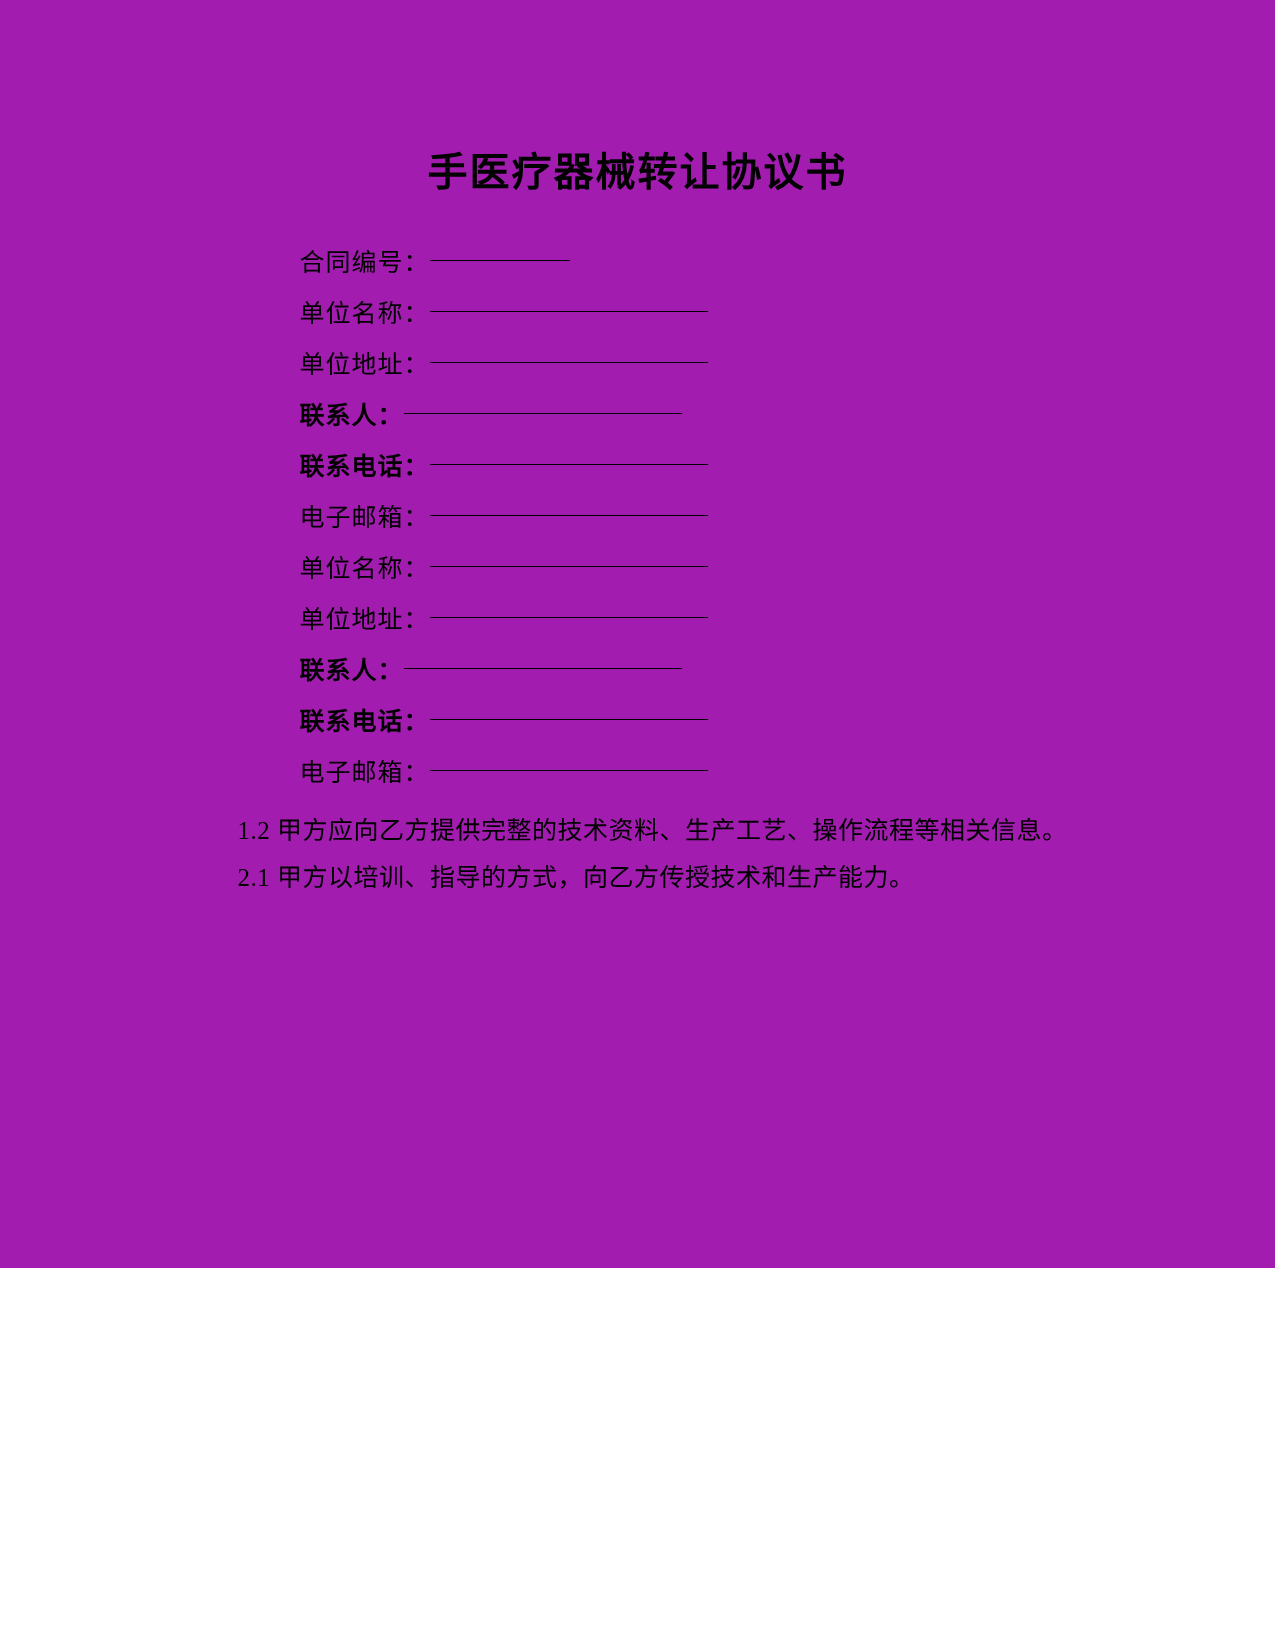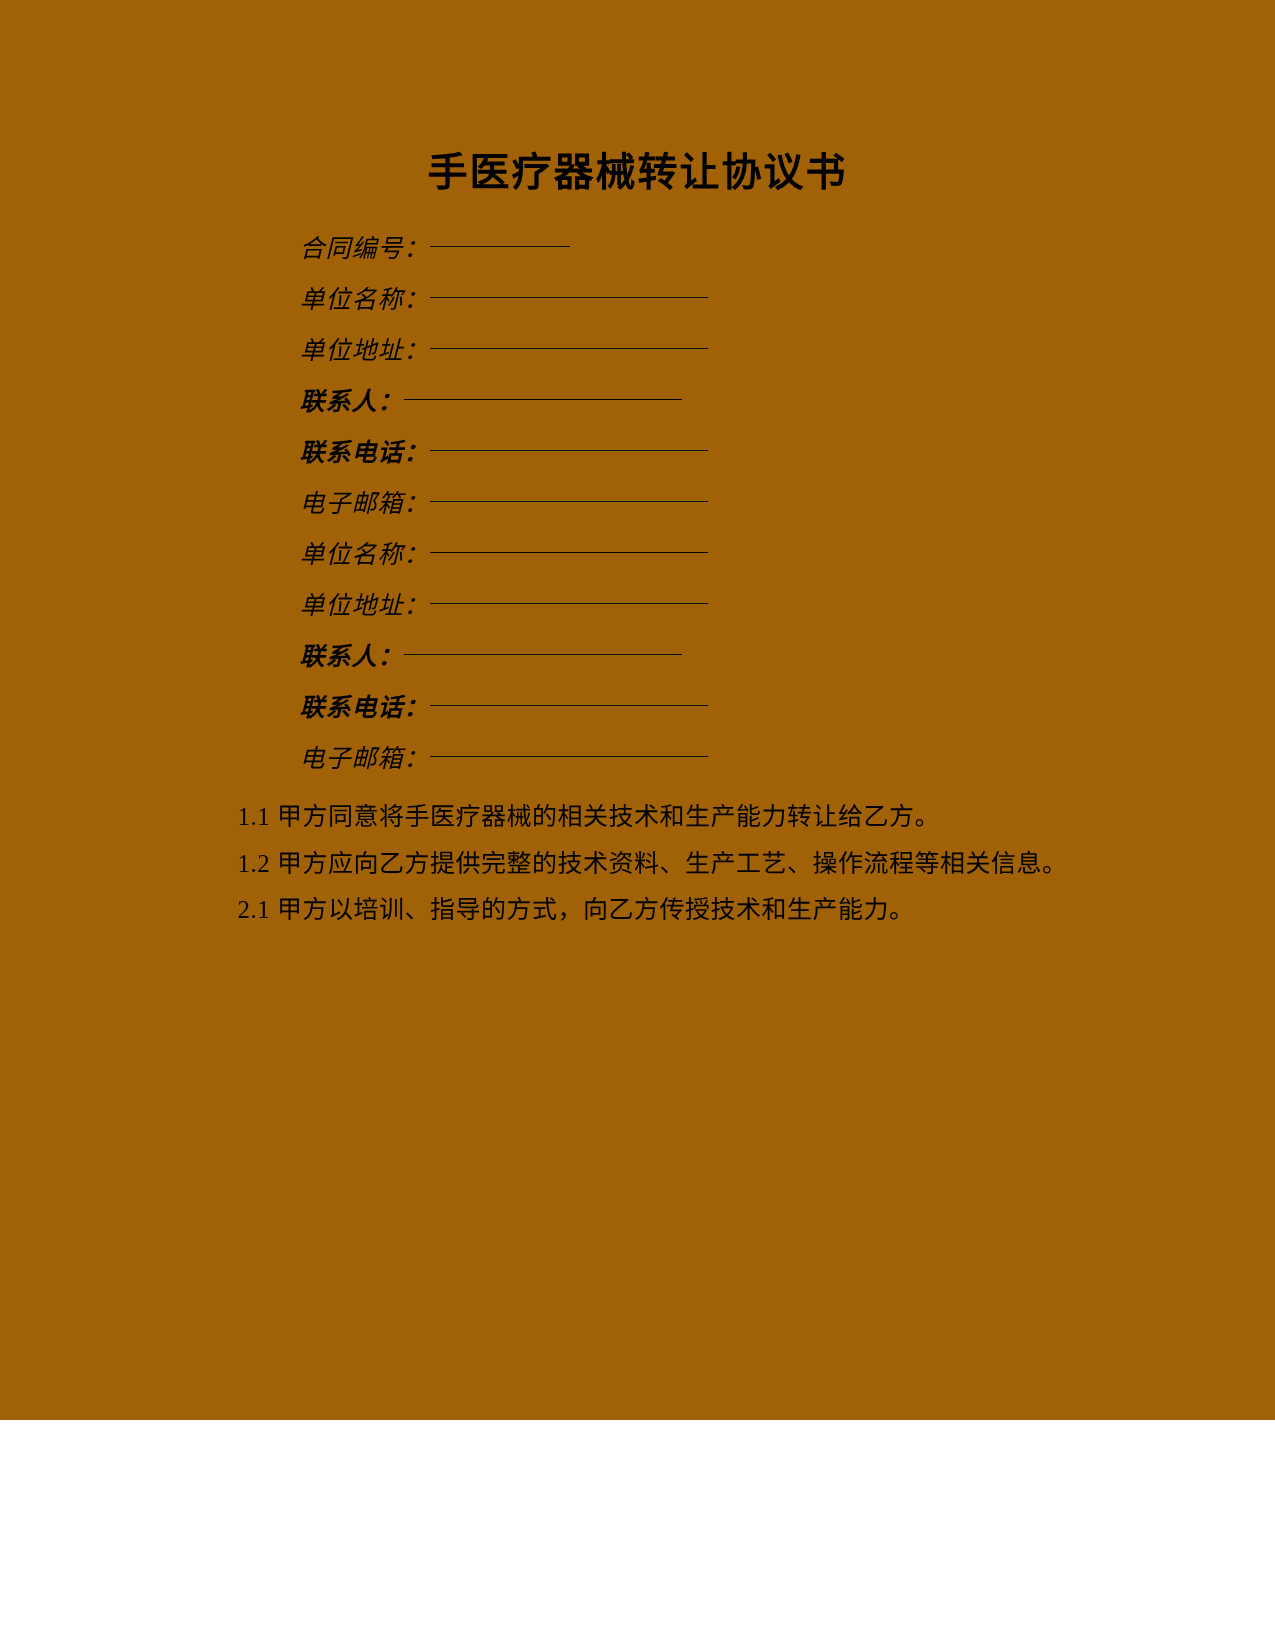--- a/index.html
+++ b/index.html
@@ -2,22 +2,22 @@
 <html lang="zh-CN"><head>
 <meta charset="utf-8">
 <style>
   html, body {
     margin: 0;
     padding: 0;
     background: #ffffff;
   }
   .page {
     width: 1275px;
-    height: 1420px;
-    background: #a16207;
+    height: 1268px;
+    background: #a21caf;
     position: relative;
     box-sizing: border-box;
     font-family: "Liberation Serif", "DejaVu Serif", serif;
     color: #000000;
     overflow: hidden;
   }
   .doc-title {
     text-align: center;
     font-size: 40px;
     font-weight: bold;
@@ -27,25 +27,24 @@
     font-family: "Liberation Sans", "DejaVu Sans", sans-serif;
   }
   .content {
     margin: 0 auto;
     width: 900px;
     padding-top: 38px;
   }
   .field-row {
     font-size: 25px;
     line-height: 1.0;
-    margin: 0 0 26px 0;
+    margin: 14px 0 26px 0;
     padding-left: 112px;
     white-space: nowrap;
     letter-spacing: 1px;
-    font-style: italic;
   }
   .field-row.bold {
     font-weight: bold;
   }
   .field-label {
     display: inline-block;
   }
   .field-line {
     display: inline-block;
     border-bottom: 1.5px solid #000;
@@ -110,20 +109,19 @@
     <div class="field-row bold">
       <span class="field-label">联系人：</span><span class="field-line len-long"></span>
     </div>
     <div class="field-row bold">
       <span class="field-label">联系电话：</span><span class="field-line len-long"></span>
     </div>
     <div class="field-row">
       <span class="field-label">电子邮箱：</span><span class="field-line len-long"></span>
     </div>
 
-    <p class="para">1.1 甲方同意将手医疗器械的相关技术和生产能力转让给乙方。</p>
     <p class="para">1.2 甲方应向乙方提供完整的技术资料、生产工艺、操作流程等相关信息。</p>
 
     <p class="para">2.1 甲方以培训、指导的方式，向乙方传授技术和生产能力。</p>
 
 
   </div>
 </div>
 
 </body></html>

